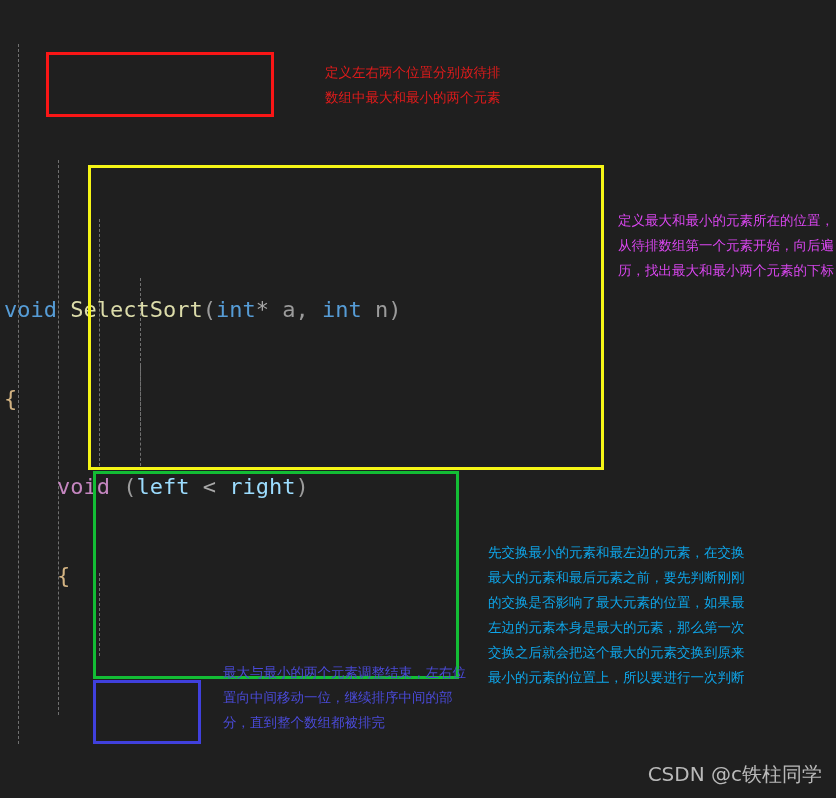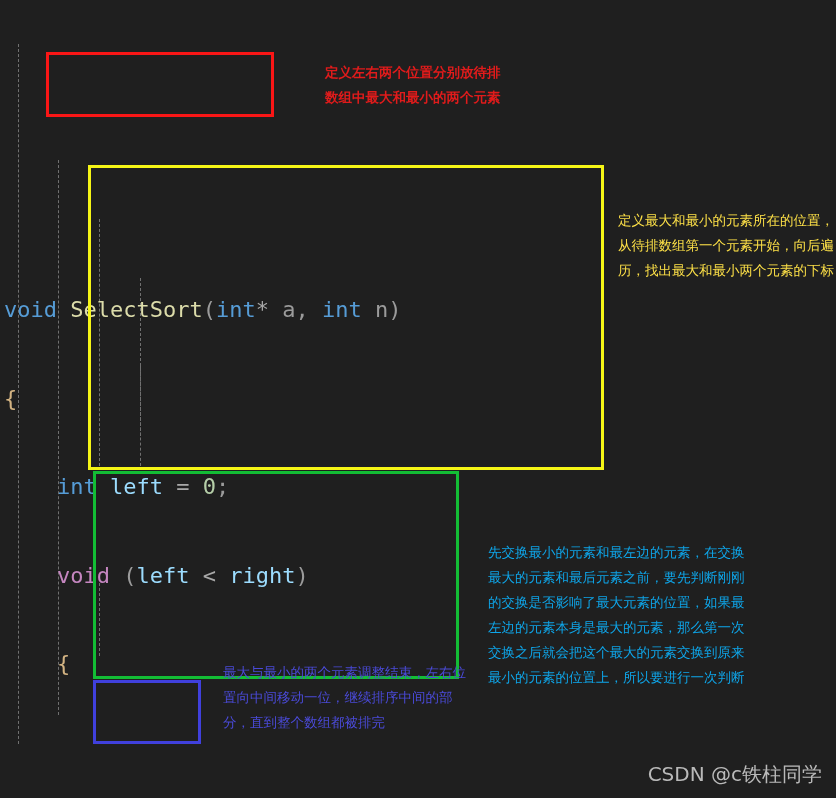--- a/index.html
+++ b/index.html
@@ -63,21 +63,21 @@
 
   
   .note {
     position: absolute;
     font-family: "DejaVu Sans", "Liberation Sans", sans-serif;
     font-size: 13.5px;
     line-height: 25px;
     white-space: pre-line;
   }
   .note-red    { color: #e01b1b; }
-  .note-yellow { color: #fde047; }
+  .note-yellow { color: #d946ef; }
   .note-green  { color: #0ea5e9; }
   .note-blue   { color: #4a4ad8; }
 
   .watermark {
     position: absolute;
     right: 14px; bottom: 10px;
     color: #b9b9b9;
     font-family: "DejaVu Sans", "Liberation Sans", sans-serif;
     font-size: 20px;
   }
@@ -89,21 +89,20 @@
   
   <div class="guide" style="left:18px;  top:44px;  bottom:54px;"></div>
   <div class="guide" style="left:58px;  top:160px; bottom:83px;"></div>
   <div class="guide" style="left:99px;  top:219px; bottom:332px;"></div>
   <div class="guide" style="left:140px; top:278px; bottom:362px;"></div>
   <div class="guide" style="left:140px; top:366px; bottom:332px;"></div>
   <div class="guide" style="left:99px;  top:573px; bottom:142px;"></div>
 
   <div class="line"><span class="kw">void </span><span class="fn">SelectSort</span><span class="plain">(</span><span class="kw">int</span><span class="op">* </span><span class="plain">a</span><span class="plain">, </span><span class="kw">int</span><span class="plain"> n</span><span class="plain">)</span></div>
   <div class="line"><span class="brace">{</span></div>
-  <div class="line"><span class="plain">    </span><span class="kw">int</span><span class="plain"> </span><span class="var">left</span><span class="op"> = </span><span class="num">0</span><span class="plain">;</span></div>
   <div class="line"><span class="plain">    </span><span class="ctl">void</span><span class="plain"> (</span><span class="var">left</span><span class="op"> &lt; </span><span class="var">right</span><span class="plain">)</span></div>
   <div class="line"><span class="plain">    </span><span class="brace">{</span></div>
   
   
   
   
   
   
   
   
@@ -120,21 +119,21 @@
   
   
   
 </div>
 
 <div class="box box-red" style="left:46px;  top:52px;  width:228px; height:65px;"></div>
 <div class="box box-yellow" style="left:88px;  top:165px; width:516px; height:305px;"></div>
 <div class="box box-green" style="left:93px;  top:471px; width:366px; height:208px;"></div>
 <div class="box box-blue" style="left:93px;  top:680px; width:108px; height:64px;"></div>
 
-<div class="note note-red" style="left:325px; top:60px;  width:210px;font-weight:bold;">定义左右两个位置分别放待排
+<div class="note note-red" style="left:325px; top:60px;  width:210px;">定义左右两个位置分别放待排
 数组中最大和最小的两个元素</div>
 
 <div class="note note-yellow" style="left:618px; top:208px; width:218px;">定义最大和最小的元素所在的位置，
 从待排数组第一个元素开始，向后遍
 历，找出最大和最小两个元素的下标</div>
 
 <div class="note note-green" style="left:488px; top:540px; width:272px;">先交换最小的元素和最左边的元素，在交换
 最大的元素和最后元素之前，要先判断刚刚
 的交换是否影响了最大元素的位置，如果最
 左边的元素本身是最大的元素，那么第一次

